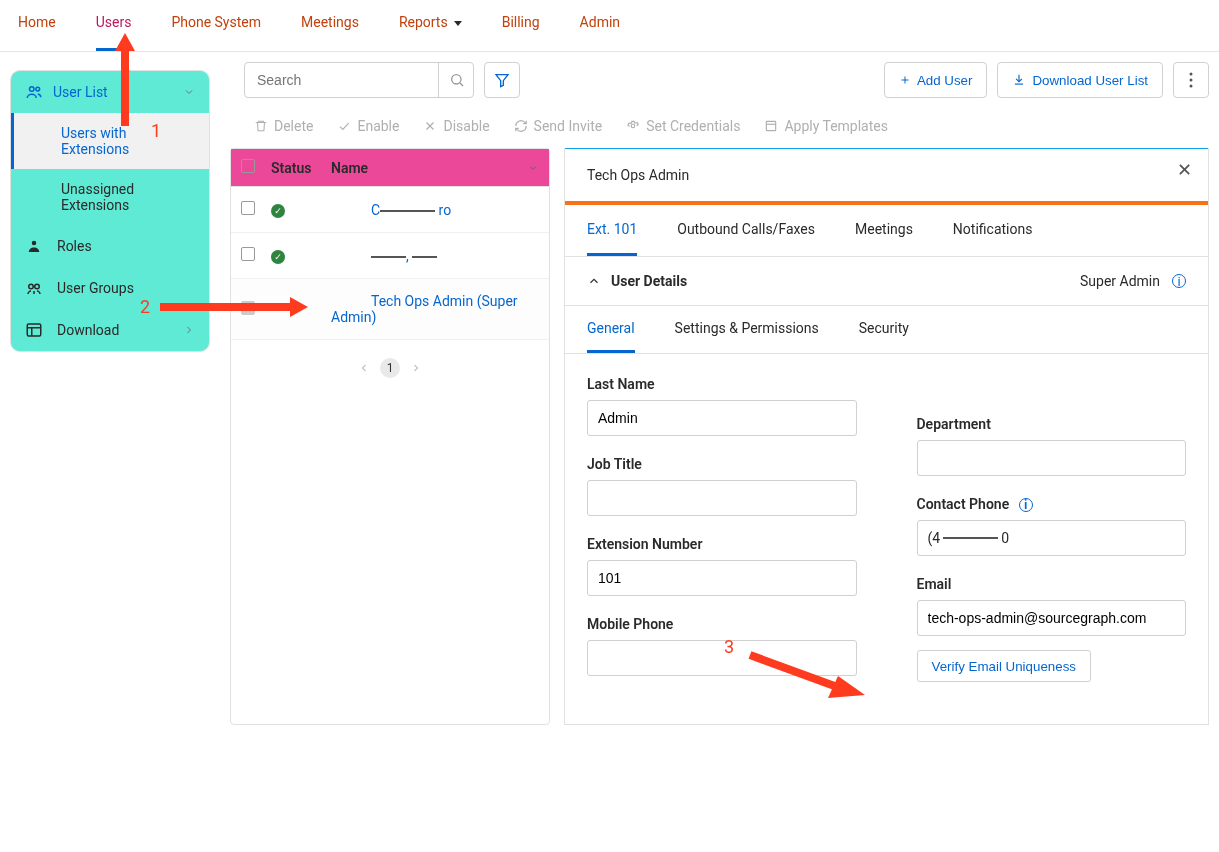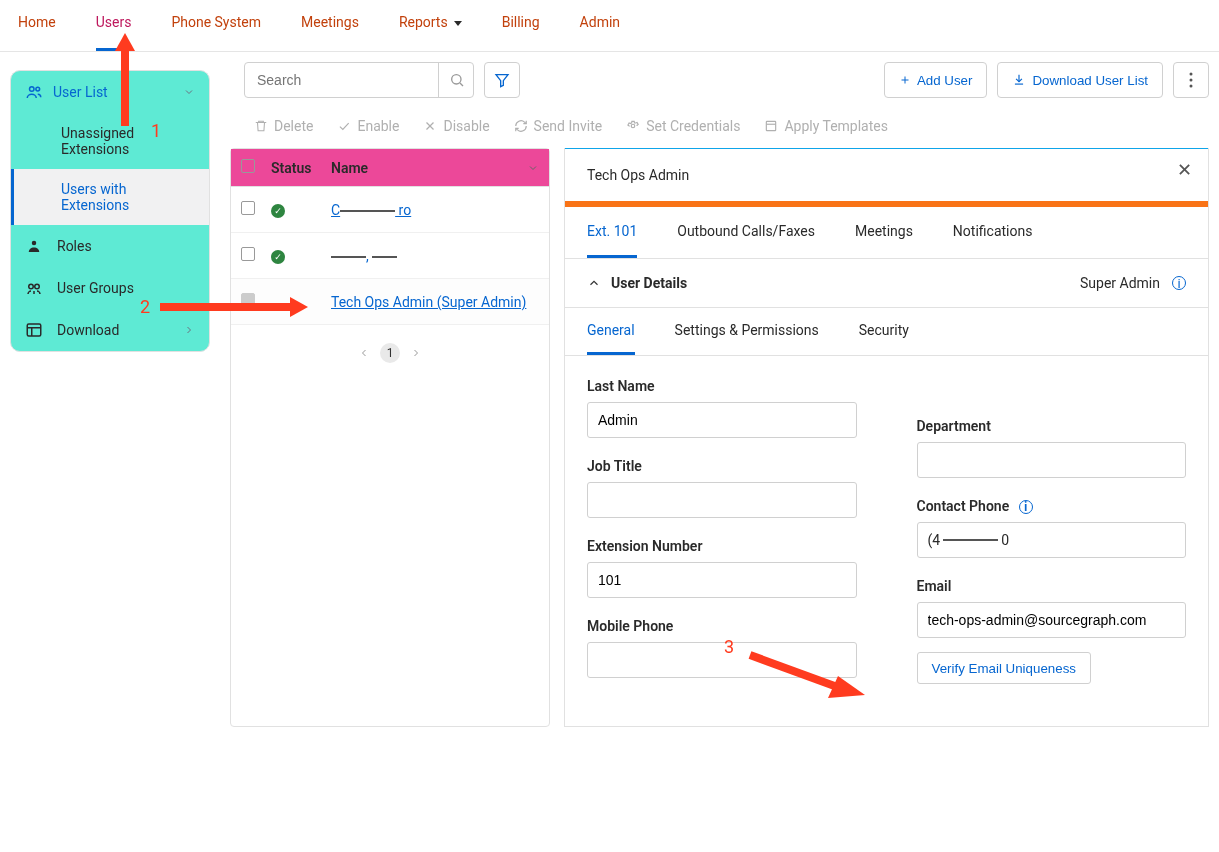--- a/index.html
+++ b/index.html
@@ -32,29 +32,29 @@
 .split { display:flex; gap:14px; padding-left:10px;}
 .listcol { width:320px; border:1px solid #e1e1e1; border-radius:4px; }
 .listhead { display:flex; align-items:center; padding:10px 10px; border-bottom:1px solid #e1e1e1; background:#ec4899; font-weight:600;}
 .listhead .col-cb{width:30px;}
 .listhead .col-status{width:60px;}
 .listhead .col-name{flex:1;}
 .row { display:flex; align-items:center; padding:14px 10px; border-bottom:1px solid #f0f0f0;}
 .row .col-cb{width:30px;}
 .row .col-status{width:60px;}
 .row .col-name{flex:1;}
-.row a { color:#0666d0; text-decoration:underline;}
+.row a { color:#0666d0; margin-left:40px;}
 .cb { width:14px;height:14px;border:1.5px solid #999;border-radius:2px;display:inline-block;}
 .status-ok{width:14px;height:14px;border-radius:50%;background:#2e8540;display:inline-flex;align-items:center;justify-content:center;color:#fff;font-size:9px;}
 .pager{display:flex;justify-content:center;align-items:center;gap:10px;padding:18px 0;color:#999;}
 .pager .pg{width:20px;height:20px;border-radius:50%;background:#e9e9e9;color:#333;display:flex;align-items:center;justify-content:center;font-size:12px;}
 .detail { flex:1; border:1px solid #e1e1e1; border-top:none; }
 .detailhead{display:flex;align-items:center;padding:18px 22px;border-top:1px solid #0ea5e9;position:relative;font-weight:400;}
 .close{position:absolute;right:16px;top:10px;cursor:pointer;color:#555;font-size:18px;}
-.tabs{display:flex;gap:40px;padding:0 22px;border-bottom:1px solid #e1e1e1;border-top:6px solid #f97316;}
+.tabs{display:flex;gap:40px;padding:0 22px;border-bottom:1px solid #e1e1e1;border-top:4px solid #f97316;}
 .tabs .tab{padding:16px 0;cursor:pointer;border-bottom:3px solid transparent;}
 .tabs .tab.active{color:#0666d0;border-bottom-color:#0666d0;}
 .section-title{display:flex;align-items:center;padding:16px 22px;border-bottom:1px solid #e1e1e1;font-weight:700;}
 .section-title .role{margin-left:auto;font-weight:400;display:flex;align-items:center;gap:6px;}
 .subtabs{display:flex;gap:40px;padding:0 22px;border-bottom:1px solid #e1e1e1;}
 .subtabs .st{padding:14px 0;cursor:pointer;border-bottom:3px solid transparent;}
 .subtabs .st.active{color:#0666d0;border-bottom-color:#0666d0;}
 .form{display:flex;gap:60px;padding:22px;}
 .fcol{flex:1;max-width:320px;}
 .fld{margin-bottom:20px;}
@@ -96,22 +96,22 @@
               <path d="M21 19c0-2.2-1.8-4-4-4"></path>
             </svg>
         </span>
         <span>User List</span>
         <span class="chev">
           <svg width="12" height="12" viewBox="0 0 24 24" fill="none" stroke="currentColor" stroke-width="2">
               <polyline points="6 9 12 15 18 9"></polyline>
             </svg>
         </span>
       </div>
+      <div class="subitem active">Users with Extensions</div>
       <div class="subitem">Unassigned Extensions</div>
-      <div class="subitem active">Users with Extensions</div>
       <div class="sideitem">
         <span class="icon">
           <svg width="18" height="18" viewBox="0 0 24 24" fill="#2a2a2a">
               <circle cx="12" cy="8" r="3"></circle>
               <path d="M5 20c0-3.5 3-6 7-6s7 2.5 7 6H5z"></path>
             </svg>
         </span>
         <span>Roles</span>
       </div>
       <div class="sideitem">

